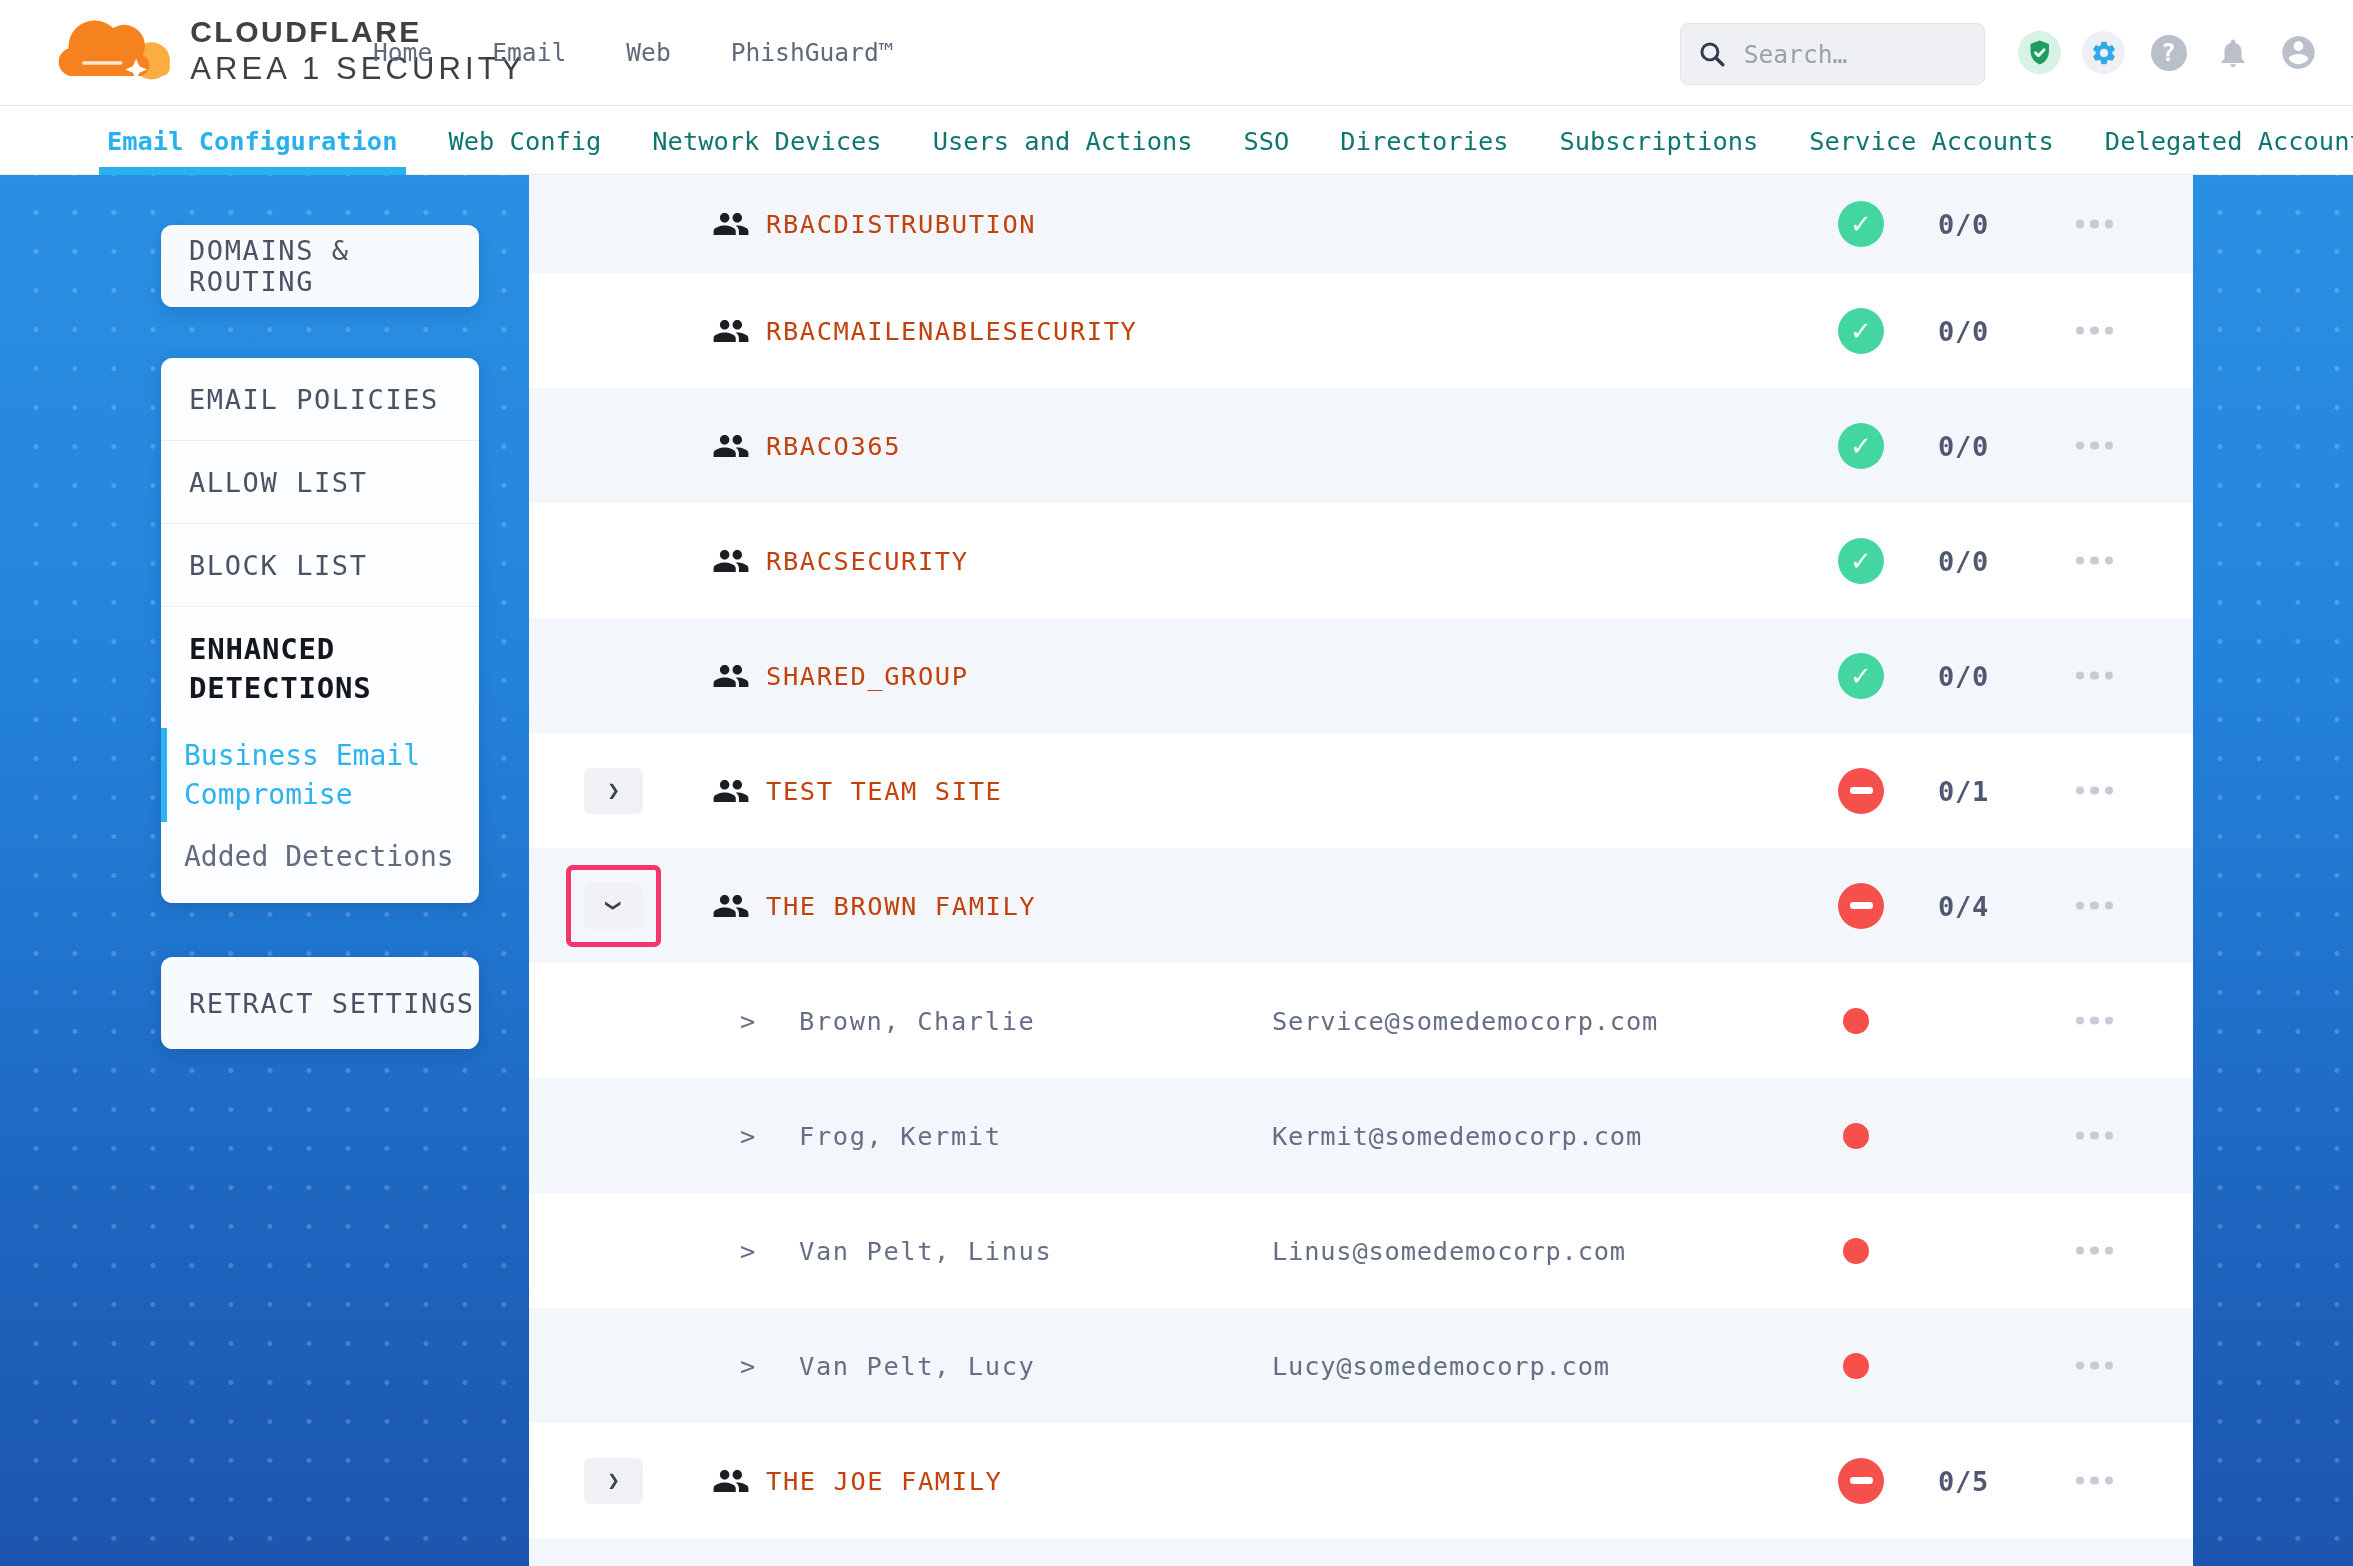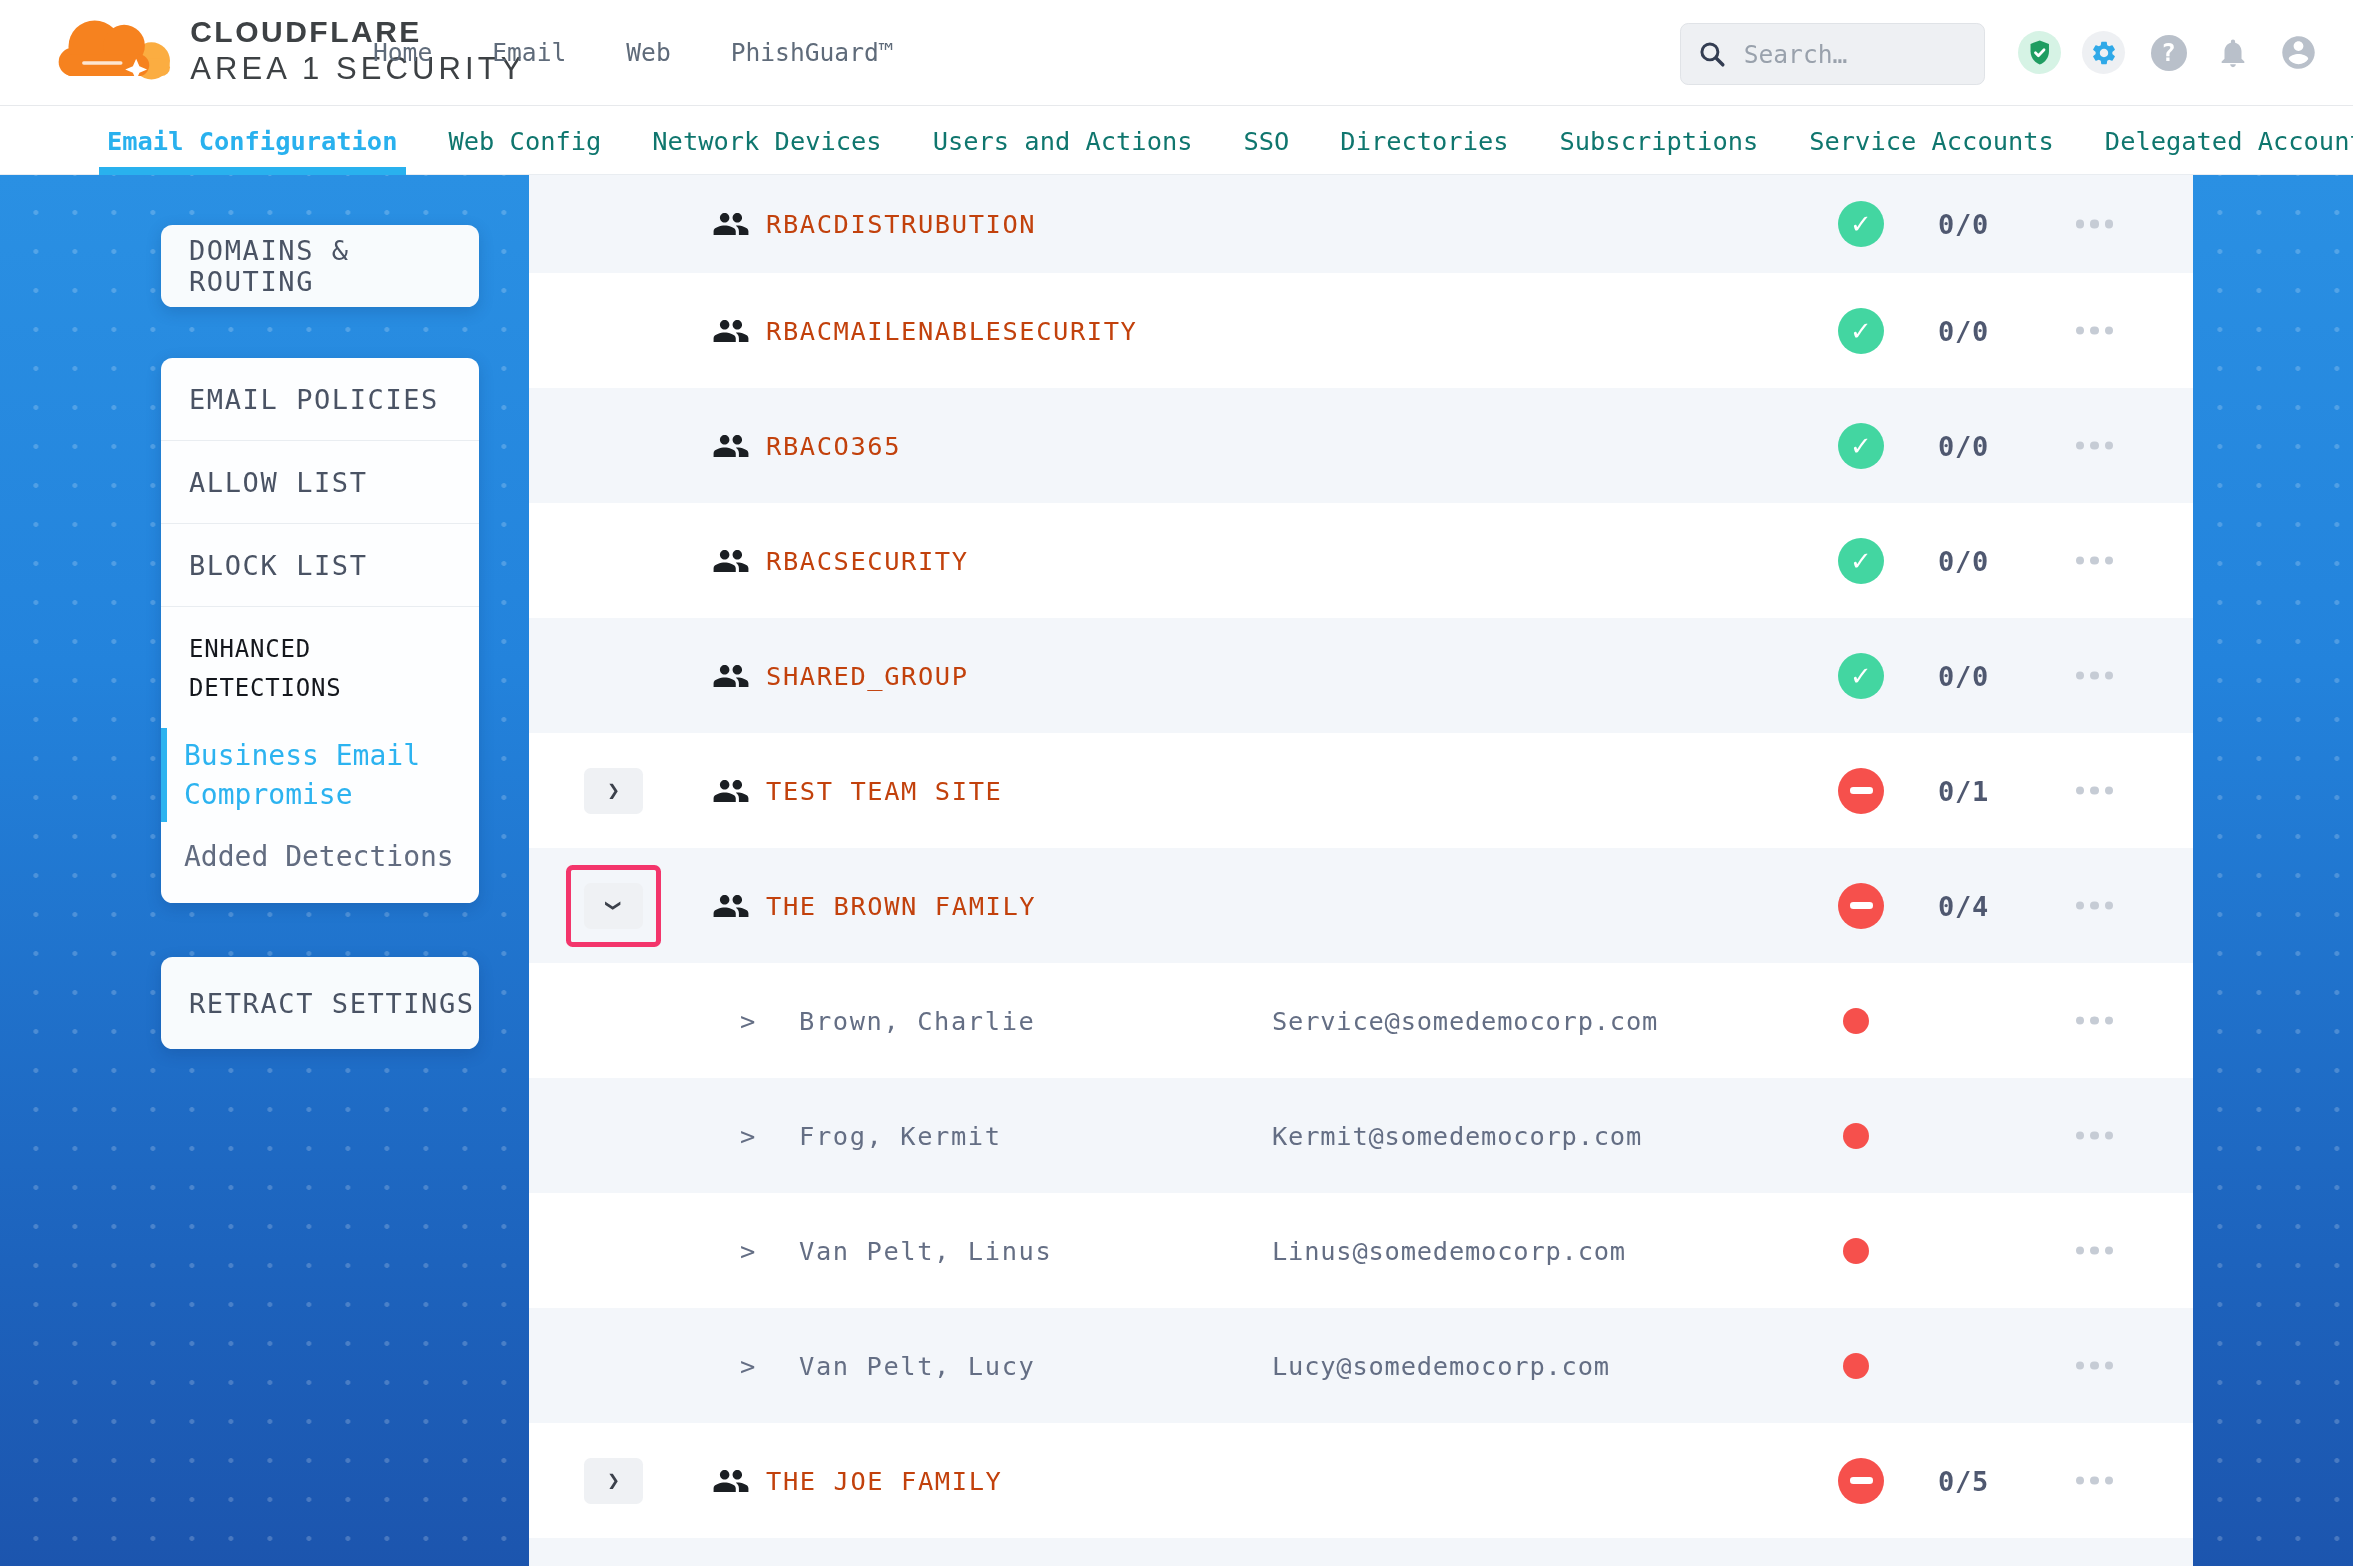--- a/index.html
+++ b/index.html
@@ -44,21 +44,21 @@
       linear-gradient(180deg,#2a90e3 0%, #2383dc 35%, #1d63bd 78%, #1c55ae 100%);
     background-size:39px 39px, 100% 100%;
     background-position:16.4px 18px, 0 0;}
   
   .card{position:absolute;background:#f8fbfd;border-radius:11.5px;box-shadow:0 4.9px 14.8px rgba(10,40,90,0.18);}
   .card1{left:161px;top:225px;width:318px;height:82px;display:flex;align-items:center;}
   .card3{left:161px;top:957px;width:318px;height:92px;display:flex;align-items:center;}
   .card1 .slabel,.card3 .slabel{padding-left:28px;font-size:27px;color:#4a5364;letter-spacing:1.6px;cursor:pointer;}
   .card2{left:161px;top:358px;width:318px;height:545px;background:#fdfeff;border-radius:11.5px;box-sizing:border-box;}
   .card2 .sitem{height:82px;display:flex;align-items:center;padding-left:28px;font-size:27px;color:#4a5364;letter-spacing:1.6px;border-bottom:1.6px solid #e9edf1;cursor:pointer;}
-  .enh-head{padding:23px 24.6px 0 28px;font-size:24px;line-height:39px;font-weight:normal;color:#14171d;letter-spacing:0.8px;}
+  .enh-head{padding:23px 24.6px 0 28px;font-size:29px;line-height:39px;font-weight:bold;color:#14171d;letter-spacing:0.8px;}
   .enh-active{position:relative;margin-top:23px;padding:4.9px 24.6px 4.9px 23px;font-size:28px;line-height:39px;color:#2cb3f0;cursor:pointer;}
   .enh-active::before{content:"";position:absolute;left:0;top:-3.3px;bottom:-3.3px;width:5.7px;background:#2cb3f0;}
   .enh-item{padding:21px 24.6px 0 23px;font-size:28px;color:#626c80;cursor:pointer;}
   
   .panel{position:absolute;left:529px;top:175px;width:1664px;height:1392px;background:#ffffff;overflow:hidden;}
   .row{position:relative;height:115px;}
   .row.light{background:#f3f6fa;}
   .row.clipped{height:98px;}
   .row.filler{height:33px;}
   .expander{position:absolute;left:55px;top:50%;transform:translateY(-50%);width:59px;height:46px;background:#eff1f4;border-radius:6.6px;display:none;align-items:center;justify-content:center;cursor:pointer;}

